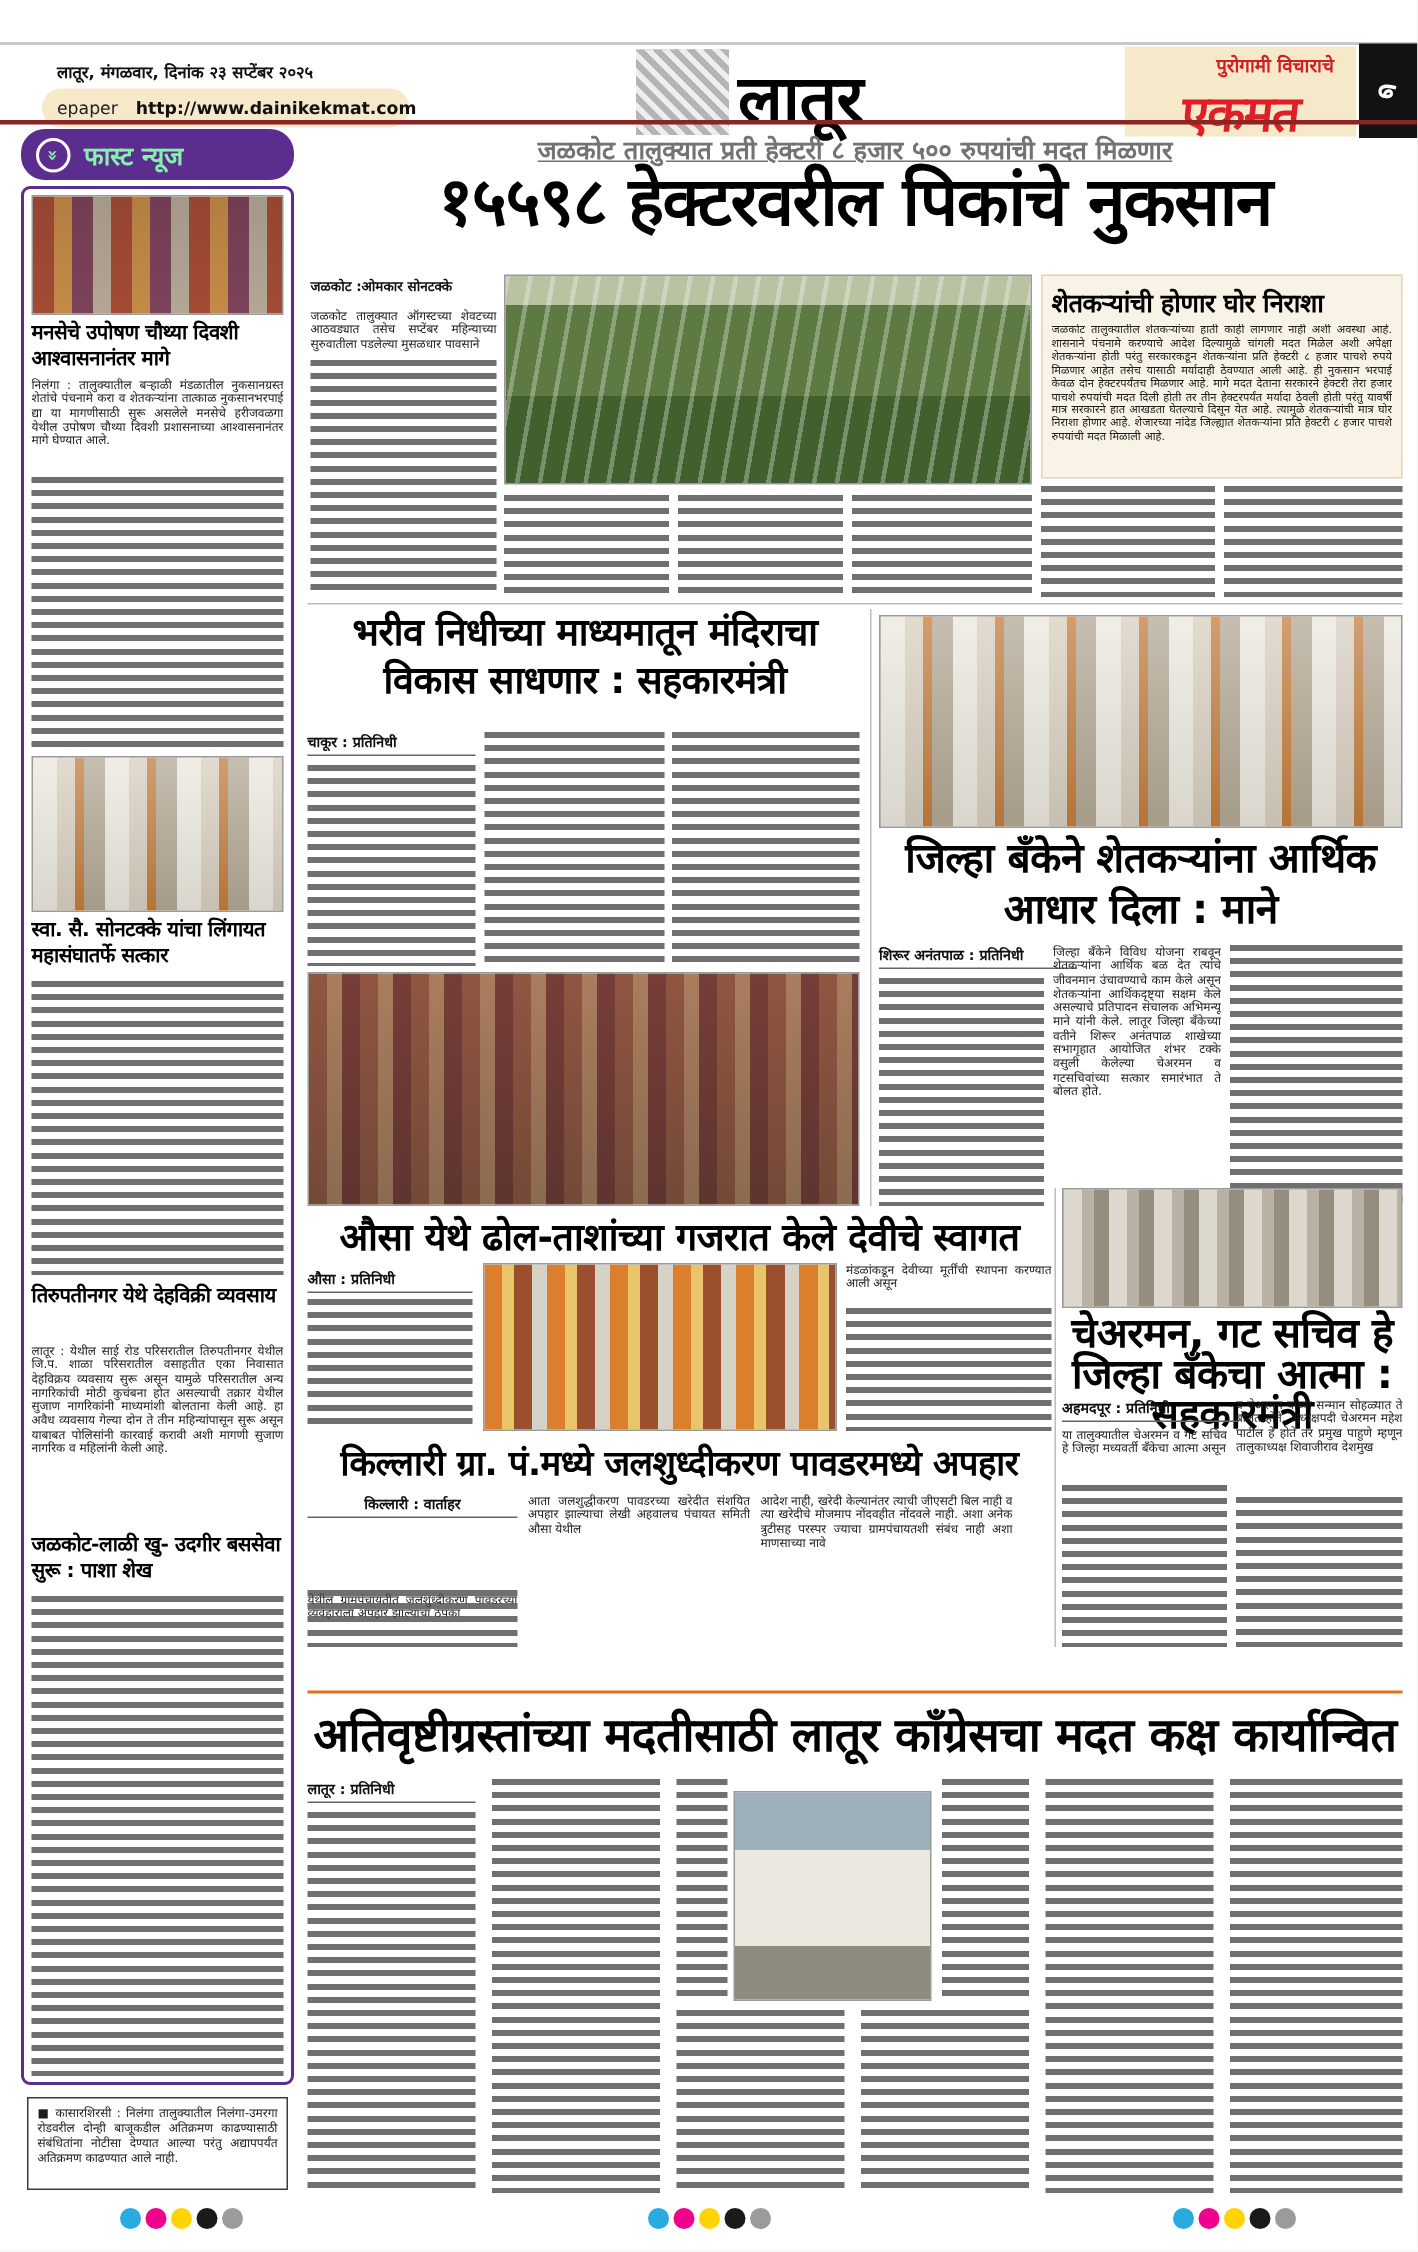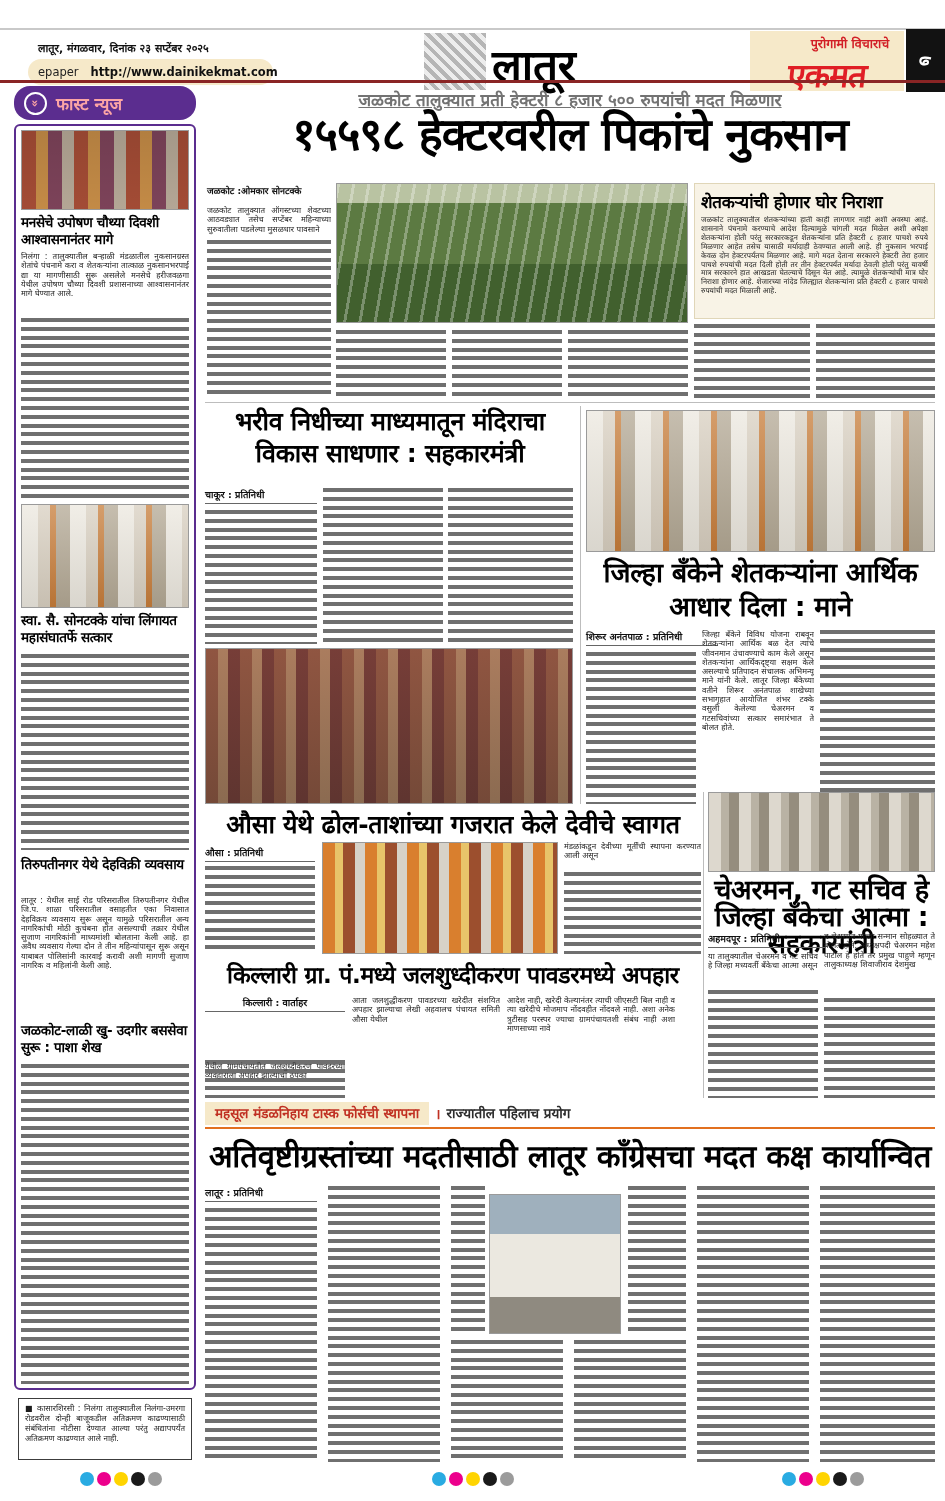--- a/index.html
+++ b/index.html
@@ -31,21 +31,21 @@
   .ph-procession{background:repeating-linear-gradient(90deg,#d97f2e 0 12px,#e8c46a 12px 20px,#9c4f2e 20px 32px,#d7d2c8 32px 42px);}
   .ph-building{background:linear-gradient(#9fb0bd 0 28%,#ebe8e0 28% 74%,#8f8a80 74%);}
   .ph-logo{background:
       repeating-linear-gradient(45deg,#b5b5b5 0 4px,#ededed 4px 8px),
       repeating-linear-gradient(-45deg,#848484 0 3px,#dcdcdc 3px 7px);border:none;}
   
   .tan{background:#f6e9c9;}
   .strip{display:flex;align-items:center;gap:6px;border-radius:13px;padding:0 10px;font-size:11.5px;}
   .phone-dot{width:12px;height:12px;border-radius:50%;background:#d21f26;display:inline-block;}
   .rule{background:#8a2525;}
-  .fnhead{background:#5b2d8f;border-radius:16px;display:flex;align-items:center;gap:9px;padding:0 10px;color:#fca5a5;}
+  .fnhead{background:#5b2d8f;border-radius:16px;display:flex;align-items:center;gap:9px;padding:0 10px;color:#86efac;}
   .chev{width:19px;height:19px;border:2px solid #fff;border-radius:50%;display:flex;align-items:center;justify-content:center;
         font-size:12px;font-weight:bold;transform:rotate(90deg);line-height:1;}
   .purplebox{border:2px solid #5b2d8f;border-radius:6px;}
   .creambox{background:#f8f3e6;border:1px solid #e0d6b8;padding:6px 6px;}
   .notebox{border:1px solid #3c3c3c;padding:5px 6px;}
   .chip{background:#f6e9c9;display:inline-block;padding:2px 10px 3px;color:#c03022;font-weight:bold;font-size:13.5px;}
   .sep{color:#c03022;font-weight:bold;font-size:14px;padding:0 6px;}
   .kright{color:#2c2c2c;font-weight:bold;font-size:13.5px;}
   .orange-rule{background:#e2701f;}
   .vline,.hline{background:#bdbdbd;}
@@ -163,25 +163,20 @@
   <div class="b body" style="left:824px;top:932px;width:111px;height:62px;">व चेअरमन यांच्या सन्मान सोहळ्यात ते बोलत होते. अध्यक्षपदी चेअरमन महेश पाटील हे होते तर प्रमुख पाहुणे म्हणून तालुकाध्यक्ष शिवाजीराव देशमुख</div>
   <div class="b tx" style="left:824px;top:998px;width:111px;height:100px;"></div>
 
   <div class="b hl ctr" style="left:205px;top:958px;width:496px;font-size:23px;font-weight:700;">किल्लारी ग्रा. पं.मध्ये जलशुध्दीकरण पावडरमध्ये अपहार</div>
   <div class="b dl dlc" style="left:205px;top:996px;width:140px;text-align:center;">किल्लारी : वार्ताहर</div>
   <div class="b body" style="left:205px;top:1018px;width:140px;height:38px;margin-top:44px;">येथील ग्रामपंचायतीत जलशुध्दीकरण पावडरच्या व्यवहाराला अपहार झाल्याचा ठपका</div>
   <div class="b tx" style="left:205px;top:1060px;width:140px;height:38px;"></div>
   <div class="b body" style="left:352px;top:996px;width:148px;height:102px;">आता जलशुद्धीकरण पावडरच्या खरेदीत संशयित अपहार झाल्याचा लेखी अहवालच पंचायत समिती औसा येथील</div>
   <div class="b body" style="left:507px;top:996px;width:168px;height:102px;">आदेश नाही, खरेदी केल्यानंतर त्याची जीएसटी बिल नाही व त्या खरेदीचे मोजमाप नोंदवहीत नोंदवले नाही. अशा अनेक त्रुटीसह परस्पर ज्याचा ग्रामपंचायतशी संबंध नाही अशा माणसाच्या नावे</div>
 
-  <div class="b" style="left:205px;top:1102px;width:730px;height:22px;display:flex;align-items:center;">
-    <span class="chip">महसूल मंडळनिहाय टास्क फोर्सची स्थापना</span>
-    <span class="sep">।</span>
-    <span class="kright">राज्यातील पहिलाच प्रयोग</span>
-  </div>
   <div class="b orange-rule" style="left:205px;top:1127px;width:730px;height:2px;"></div>
   <div class="b hl ctr" style="left:205px;top:1134px;width:730px;font-size:31px;font-weight:800;">अतिवृष्टीग्रस्तांच्या मदतीसाठी लातूर काँग्रेसचा मदत कक्ष कार्यान्वित</div>
   <div class="b dl" style="left:205px;top:1186px;width:112px;">लातूर : प्रतिनिधी</div>
 
   <div class="b tx" style="left:205px;top:1208px;width:112px;height:254px;"></div>
   <div class="b tx" style="left:328px;top:1186px;width:112px;height:276px;"></div>
   <div class="b tx" style="left:451px;top:1186px;width:34px;height:146px;"></div>
   <div class="b ph ph-building" style="left:489px;top:1194px;width:132px;height:140px;"></div>
   <div class="b tx" style="left:628px;top:1186px;width:58px;height:146px;"></div>
   <div class="b tx" style="left:451px;top:1340px;width:112px;height:122px;"></div>

